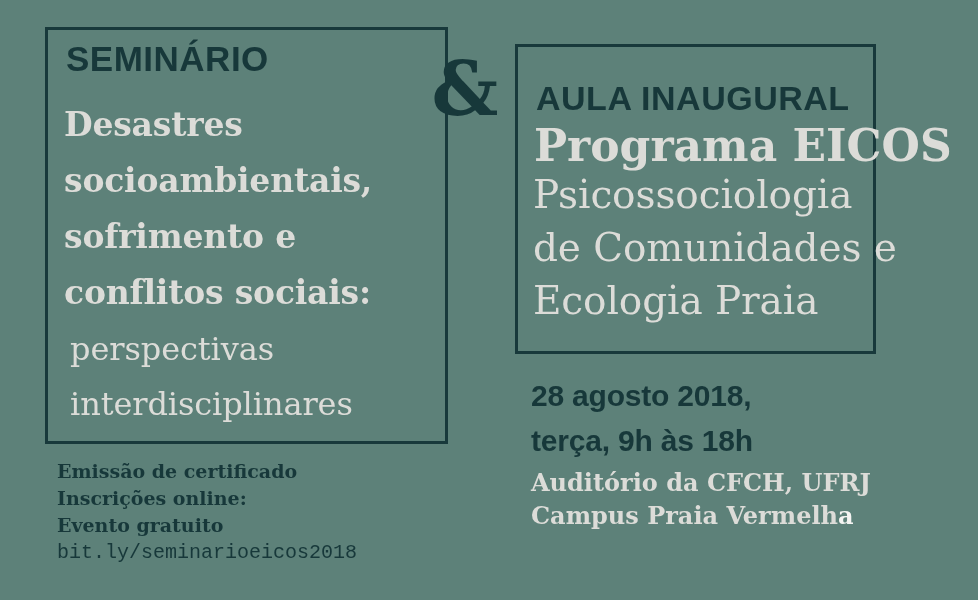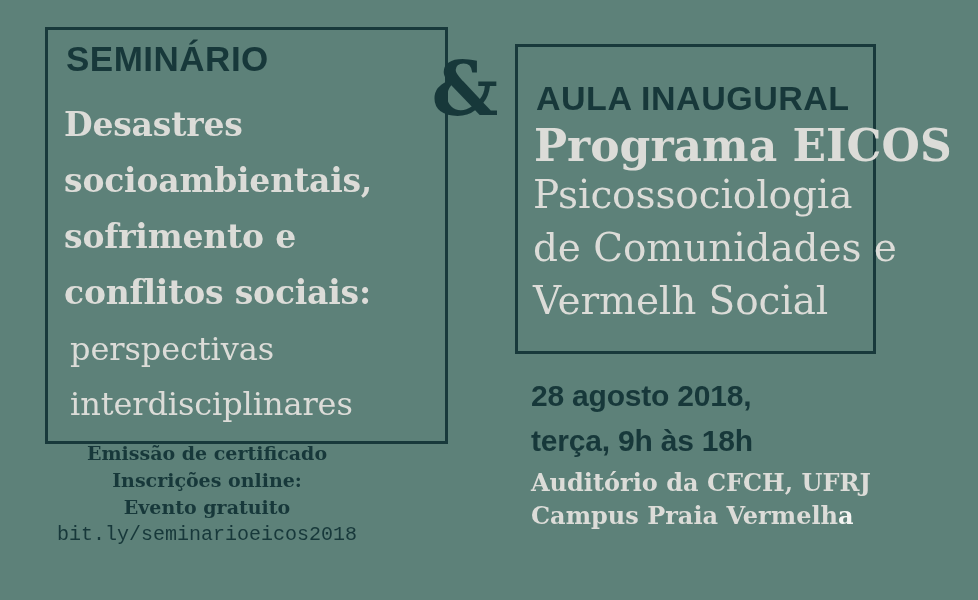--- a/index.html
+++ b/index.html
@@ -71,24 +71,23 @@
     line-height: 56px;
     letter-spacing: -0.2px;
   }
   #seminario-subtitle {
     left: 70px; top: 322px;
     font-size: 32px;
     line-height: 55px;
     letter-spacing: -0.1px;
   }
   #info-block {
-    left: 57px; top: 440px;
+    left: 57px; top: 458px;
     font-size: 19px;
     line-height: 27px;
-    text-align: center;
   }
   #info-block .link {
     font-family: Liberation Mono, monospace;
     font-weight: 400;
     font-size: 20px;
   }
   #info-block .label {
     font-family: "DejaVu Serif", serif;
     font-weight: 700;
     font-size: 19px;
@@ -167,21 +166,21 @@
     <div class="line link">bit.ly/seminarioeicos2018</div>
   </div>
 
   <div class="block sans-bold dark" id="aula-kicker">AULA INAUGURAL</div>
 
   <div class="block slab-bold light" id="aula-program">Programa EICOS</div>
 
   <div class="block serif-reg light" id="aula-desc">
     <div class="line">Psicossociologia</div>
     <div class="line">de Comunidades e</div>
-    <div class="line">Vermelh Social</div>
+    <div class="line">Ecologia Praia</div>
   </div>
 
   <div class="block sans-bold dark" id="date-block">
     <div class="line">28 agosto 2018,</div>
     <div class="line">terça, 9h às 18h</div>
   </div>
 
   <div class="block slab-bold light" id="venue-block">
     <div class="line">Auditório da CFCH, UFRJ</div>
     <div class="line"><span>Campus Praia Vermelh</span><span class="bright">a</span></div>

